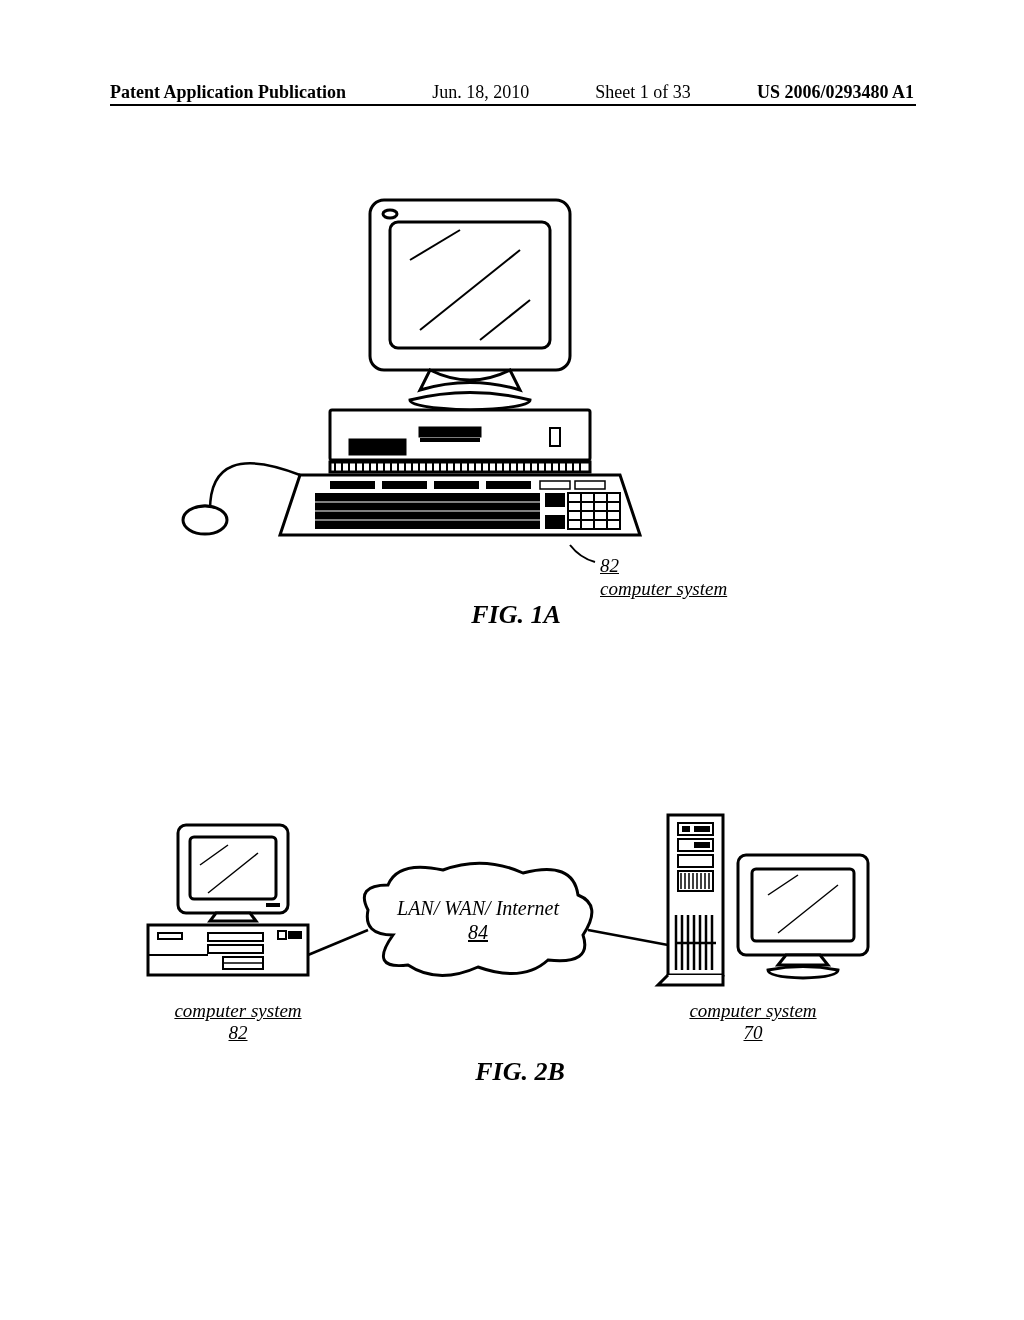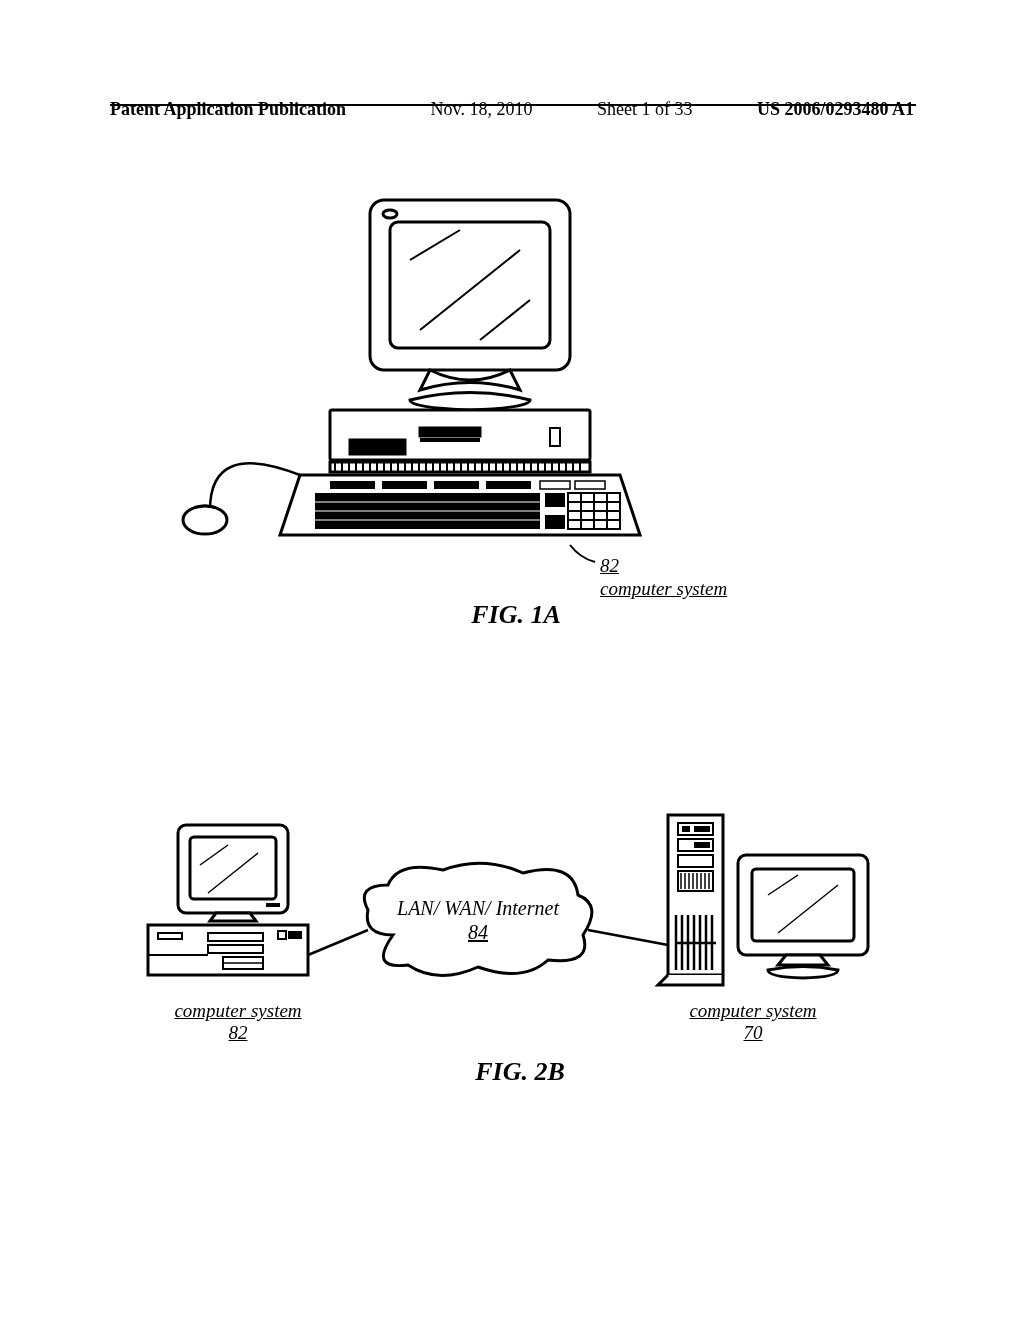--- a/index.html
+++ b/index.html
@@ -13,21 +13,20 @@
   }
   .header {
     position: absolute;
     top: 82px;
     left: 0;
     width: 100%;
     padding: 0 110px;
     display: flex;
     justify-content: space-between;
     font-size: 18px;
-    margin-top: 17px;
   }
   .header-left { font-weight: bold; }
   .header-right { font-weight: bold; }
   .header-rule {
     position: absolute;
     top: 104px;
     left: 110px;
     right: 108px;
     border-top: 2.5px solid #000;
   }
@@ -57,21 +56,21 @@
     font-size: 19px;
     text-decoration: underline;
   }
   svg { overflow: visible; }
 </style>
 </head>
 <body>
 
 <div class="header">
   <span class="header-left">Patent Application Publication</span>
-  <span style="margin-left:20px">Nov. 18, 2010</span>
+  <span style="margin-left:20px">Jun. 18, 2010</span>
   <span>Sheet 1 of 33</span>
   <span class="header-right">US 2006/0293480 A1</span>
 </div>
 <div class="header-rule"></div>
 
 <div class="fig1a">
   <svg width="1024" height="440">
     <g transform="translate(330,0)" stroke="#000" fill="none" stroke-width="3">
 
       <g>

